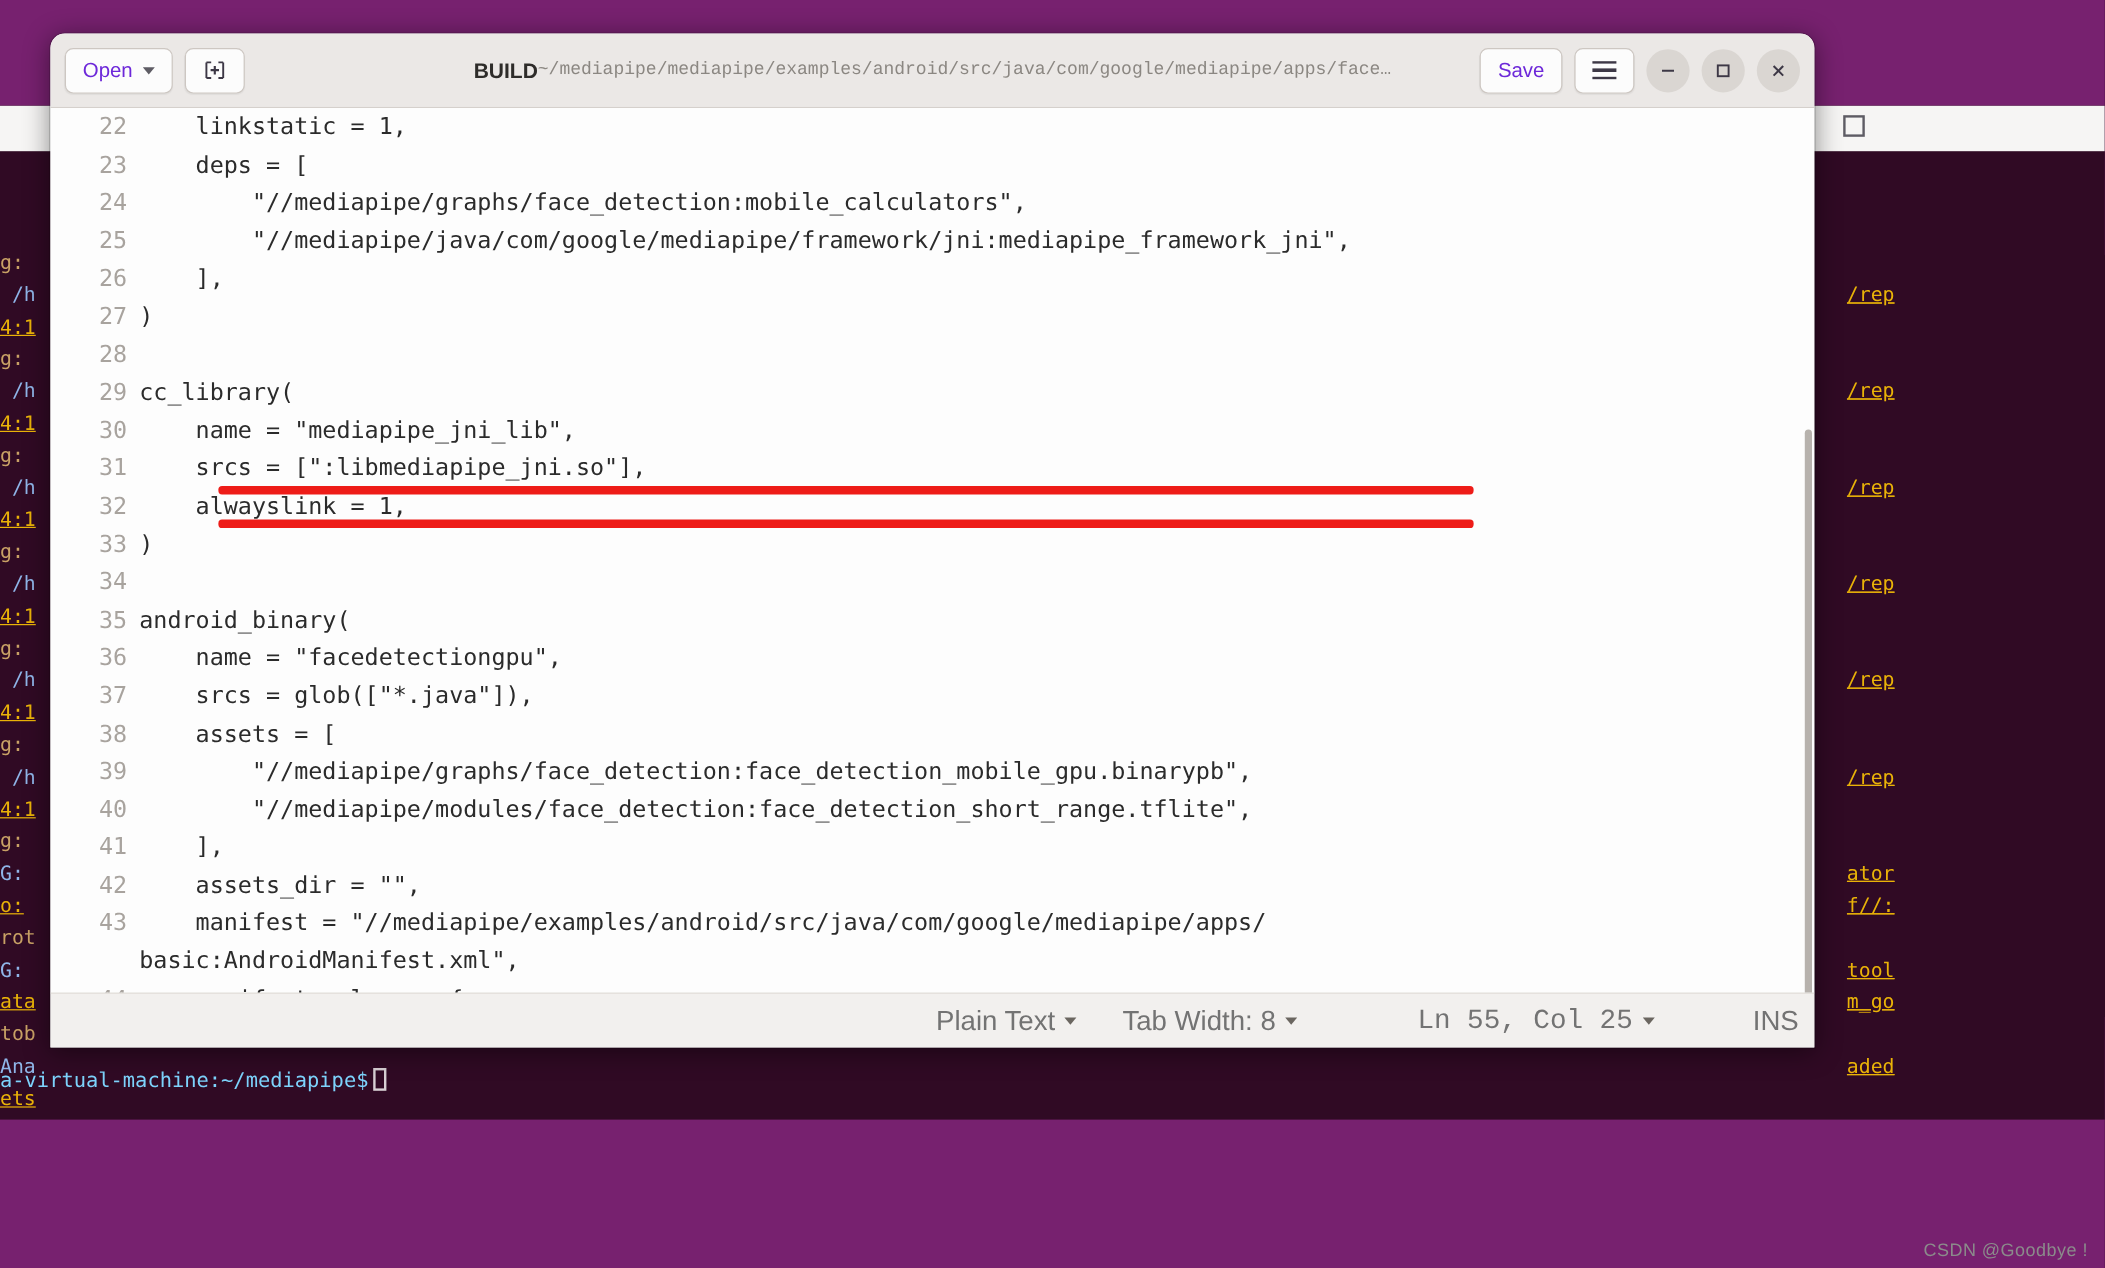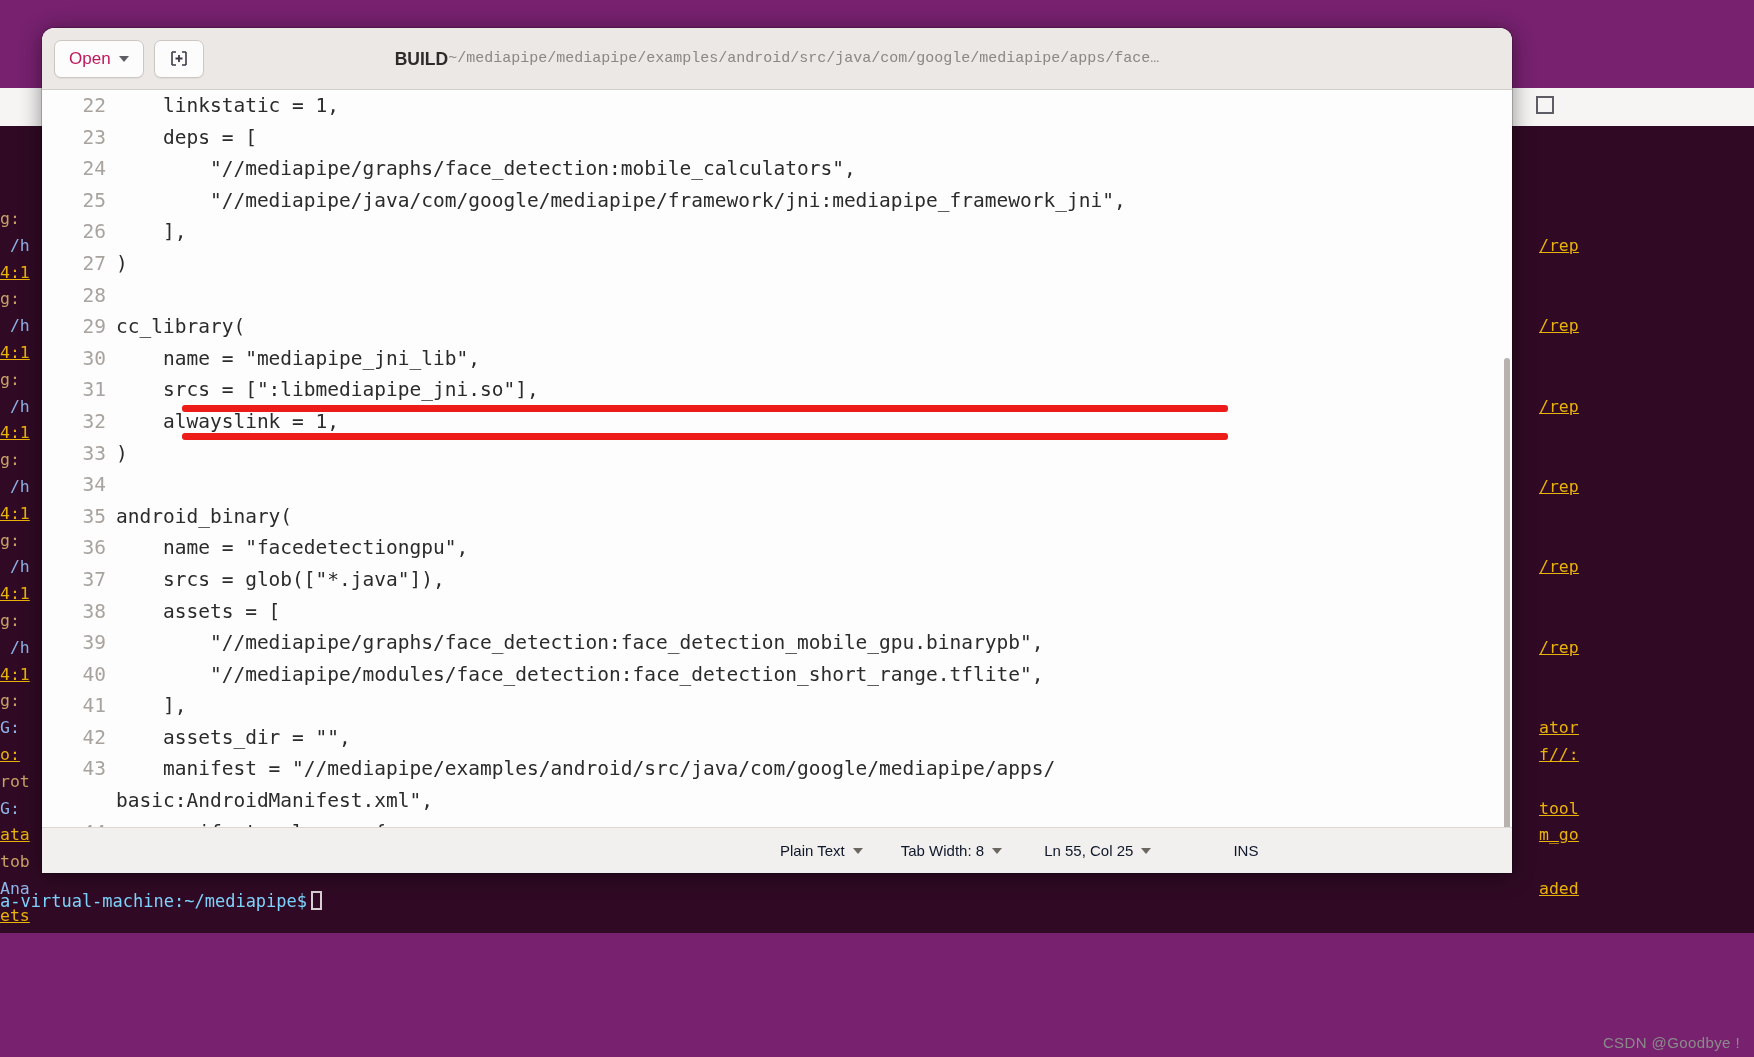--- a/index.html
+++ b/index.html
@@ -100,21 +100,21 @@
     background: #fcfcfc;
     border: 1px solid #cdc7c2;
     border-radius: 7px;
     height: 38px;
     display: flex;
     align-items: center;
     justify-content: center;
     gap: 8px;
     padding: 0 14px;
     font-size: 17px;
-    color: #be185d;
+    color: #6d28d9;
     cursor: pointer;
     box-shadow: 0 1px 1px rgba(0,0,0,0.05);
   }
   .hb-btn.icon-only { width: 50px; padding: 0; }
   .chev {
     width: 0; height: 0;
     border-left: 5.5px solid transparent;
     border-right: 5.5px solid transparent;
     border-top: 6px solid #5e5c64;
   }
@@ -204,36 +204,36 @@
     border-radius: 3px;
   }
 
   
   #statusbar {
     height: 46px; min-height: 46px;
     background: #f2f0ee;
     border-top: 1px solid #dcd7d2;
     display: flex;
     align-items: center;
-    color: #0f172a;
-    font-size: 15px;
+    color: #737373;
+    font-size: 23px;
   }
   .sb-item {
     display: flex; align-items: center; gap: 8px;
     cursor: pointer;
   }
   .sb-chev {
     width: 0; height: 0;
     border-left: 5.5px solid transparent;
     border-right: 5.5px solid transparent;
     border-top: 6px solid #6b6660;
   }
   #sb-lang { margin-left: 738px; }
   #sb-tab { margin-left: 38px; }
-  #sb-pos { margin-left: 42px; }
+  #sb-pos { margin-left: 100px; font-family: Liberation Mono, monospace; }
   #sb-ins { margin-left: 82px; cursor: default; }
 
   
   .redline {
     position: absolute;
     background: #ee1c18;
     height: 7px;
     border-radius: 3px;
     z-index: 40;
     pointer-events: none;
@@ -280,20 +280,47 @@
           <path d="M4 4 V17 M4 4 H8 M4 17 H8 M18 4 V17 M18 4 H14 M18 17 H14" stroke="#3d3846" stroke-width="1.6" fill="none"></path>
           <path d="M11 7 V14 M7.5 10.5 H14.5" stroke="#3d3846" stroke-width="1.8" fill="none"></path>
         </svg>
       </div>
 
       <div id="title-block">
         <div id="doc-title">BUILD</div>
         <div id="doc-path">~/mediapipe/mediapipe/examples/android/src/java/com/google/mediapipe/apps/face…</div>
       </div>
 
+      <div id="hb-right">
+        <div class="hb-btn">
+          <span>Save</span>
+        </div>
+        <div class="hb-btn icon-only">
+          <span class="burger">
+            <span></span>
+              <span></span>
+              <span></span>
+          </span>
+        </div>
+        <div class="wm-btn">
+          <svg width="14" height="14" viewBox="0 0 14 14">
+            <path d="M2 7 H12" stroke="#3d3846" stroke-width="1.6"></path>
+          </svg>
+        </div>
+        <div class="wm-btn">
+          <svg width="14" height="14" viewBox="0 0 14 14">
+            <rect x="2.5" y="2.5" width="9" height="9" stroke="#3d3846" stroke-width="1.6" fill="none"></rect>
+          </svg>
+        </div>
+        <div class="wm-btn">
+          <svg width="14" height="14" viewBox="0 0 14 14">
+            <path d="M3 3 L11 11 M11 3 L3 11" stroke="#3d3846" stroke-width="1.7"></path>
+          </svg>
+        </div>
+      </div>
     </div>
 
     <div id="editor-body">
       <div id="code-area"><div class="code-row"><div class="gutter">22</div><div class="code-text">    linkstatic = 1,</div></div><div class="code-row"><div class="gutter">23</div><div class="code-text">    deps = [</div></div><div class="code-row"><div class="gutter">24</div><div class="code-text">        "//mediapipe/graphs/face_detection:mobile_calculators",</div></div><div class="code-row"><div class="gutter">25</div><div class="code-text">        "//mediapipe/java/com/google/mediapipe/framework/jni:mediapipe_framework_jni",</div></div><div class="code-row"><div class="gutter">26</div><div class="code-text">    ],</div></div><div class="code-row"><div class="gutter">27</div><div class="code-text">)</div></div><div class="code-row"><div class="gutter">28</div><div class="code-text"></div></div><div class="code-row"><div class="gutter">29</div><div class="code-text">cc_library(</div></div><div class="code-row"><div class="gutter">30</div><div class="code-text">    name = "mediapipe_jni_lib",</div></div><div class="code-row"><div class="gutter">31</div><div class="code-text">    srcs = [":libmediapipe_jni.so"],</div></div><div class="code-row"><div class="gutter">32</div><div class="code-text">    alwayslink = 1,</div></div><div class="code-row"><div class="gutter">33</div><div class="code-text">)</div></div><div class="code-row"><div class="gutter">34</div><div class="code-text"></div></div><div class="code-row"><div class="gutter">35</div><div class="code-text">android_binary(</div></div><div class="code-row"><div class="gutter">36</div><div class="code-text">    name = "facedetectiongpu",</div></div><div class="code-row"><div class="gutter">37</div><div class="code-text">    srcs = glob(["*.java"]),</div></div><div class="code-row"><div class="gutter">38</div><div class="code-text">    assets = [</div></div><div class="code-row"><div class="gutter">39</div><div class="code-text">        "//mediapipe/graphs/face_detection:face_detection_mobile_gpu.binarypb",</div></div><div class="code-row"><div class="gutter">40</div><div class="code-text">        "//mediapipe/modules/face_detection:face_detection_short_range.tflite",</div></div><div class="code-row"><div class="gutter">41</div><div class="code-text">    ],</div></div><div class="code-row"><div class="gutter">42</div><div class="code-text">    assets_dir = "",</div></div><div class="code-row"><div class="gutter">43</div><div class="code-text">    manifest = "//mediapipe/examples/android/src/java/com/google/mediapipe/apps/</div></div><div class="code-row"><div class="gutter"></div><div class="code-text">basic:AndroidManifest.xml",</div></div><div class="code-row"><div class="gutter">44</div><div class="code-text">    manifest_values = {</div></div></div>
       <div id="vscroll"></div>
     </div>
 
     <div id="statusbar">
       <div class="sb-item" id="sb-lang">
         <span>Plain Text</span>

